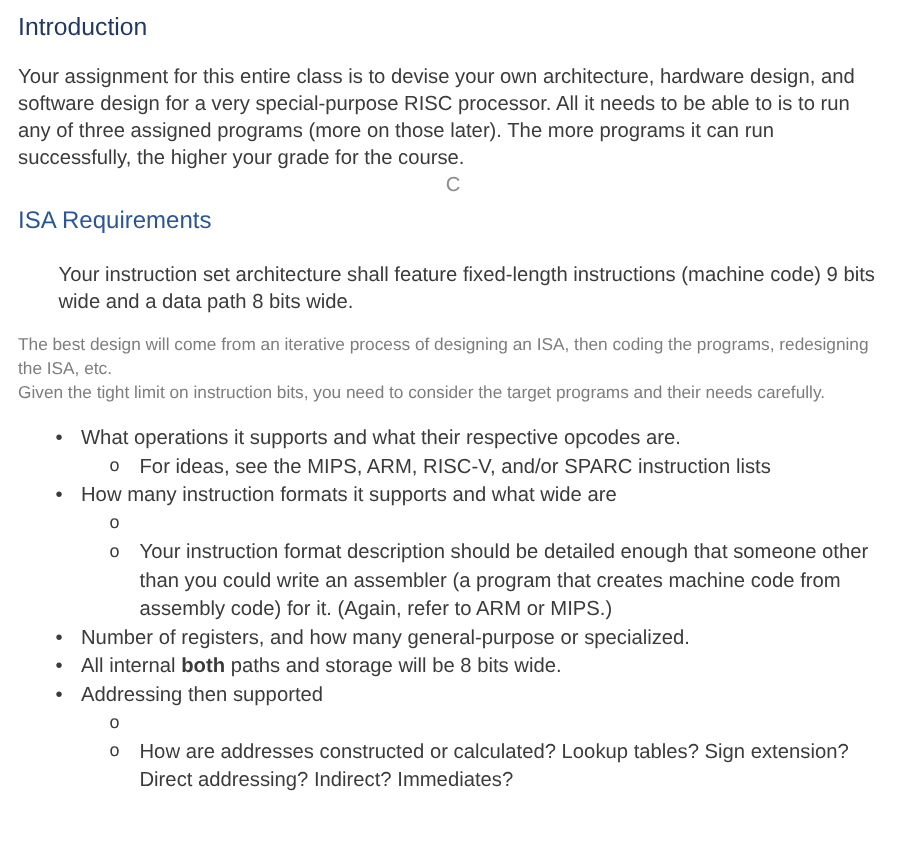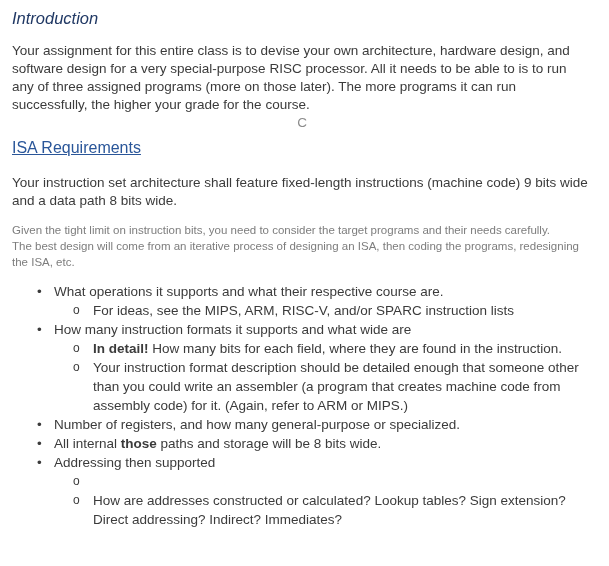--- a/index.html
+++ b/index.html
@@ -16,33 +16,31 @@
     line-height: 18px;
     color: var(--body-text, #3b3b3b);
   }
   .h1 {
     font-family: "Liberation Sans", sans-serif;
     font-size: 16.5px;
     font-weight: 400;
     color: var(--heading-introduction, #203864);
     line-height: 20px;
     margin: 2px 0 14px 0;
-    font-style: italic;
   }
   .h2 {
     font-family: "Liberation Sans", sans-serif;
     font-size: 16px;
     font-weight: 400;
     color: var(--heading-isa, #2a5699);
     line-height: 20px;
     margin: 0 0 16px 0;
-    text-decoration: underline;
   }
   .para { max-width: 580px; margin: 0; }
-  .para-isa { margin-bottom: 12px; }
+  .para-isa { margin-bottom: 12px; margin-left: 27px; }
   .stray-line {
     max-width: 580px;
     text-align: center;
     color: var(--stray-text, #8c8c8c);
     line-height: 18px;
     margin: 0 0 6px 0;
   }
   .note {
     font-size: 11.5px;
     line-height: 16px;
@@ -70,60 +68,59 @@
 
   <p class="para">Your assignment for this entire class is to devise your own architecture, hardware design, and software design for a very special-purpose RISC processor. All it needs to be able to is to run any of three assigned programs (more on those later). The more programs it can run successfully, the higher your grade for the course.</p>
 
   <div class="stray-line">C</div>
 
   <h2 class="h2">ISA Requirements</h2>
 
   <p class="para para-isa">Your instruction set architecture shall feature fixed-length instructions (machine code) 9 bits wide and a data path 8 bits wide.</p>
 
   <div class="note">
+    <div>The best design will come from an iterative process of designing an ISA, then coding the programs, redesigning the ISA, etc.</div>
     <div>Given the tight limit on instruction bits, you need to consider the target programs and their needs carefully.</div>
-    <div>The best design will come from an iterative process of designing an ISA, then coding the programs, redesigning the ISA, etc.</div>
   </div>
 
 
   <div class="list">
 
     <div class="li l1">
       <span class="marker">•</span>
-      <span class="txt"><span></span><b></b><span>What operations it supports and what their respective course are.</span></span>
+      <span class="txt"><span></span><b></b><span>What operations it supports and what their respective opcodes are.</span></span>
     </div>
 
     <div class="li l2">
       <span class="marker">o</span>
       <span class="txt"><span></span><b></b><span>For ideas, see the MIPS, ARM, RISC-V, and/or SPARC instruction lists</span></span>
     </div>
 
     <div class="li l1">
       <span class="marker">•</span>
       <span class="txt"><span></span><b></b><span>How many instruction formats it supports and what wide are</span></span>
     </div>
 
     <div class="li l2">
       <span class="marker">o</span>
-      <span class="txt"><span></span><b>In detail!</b><span> How many bits for each field, where they are found in the instruction.</span></span>
     </div>
 
     <div class="li l2">
       <span class="marker">o</span>
       <span class="txt"><span></span><b></b><span>Your instruction format description should be detailed enough that someone other than you could write an assembler (a program that creates machine code from assembly code) for it. (Again, refer to ARM or MIPS.)</span></span>
     </div>
 
     <div class="li l1">
       <span class="marker">•</span>
       <span class="txt"><span></span><b></b><span>Number of registers, and how many general-purpose or specialized.</span></span>
     </div>
 
     <div class="li l1">
       <span class="marker">•</span>
-      <span class="txt"><span>All internal </span><b>those</b><span> paths and storage will be 8 bits wide.</span></span>
+      <span class="txt"><span>All internal </span><b>both</b><span> paths and storage will be 8 bits wide.</span></span>
     </div>
 
     <div class="li l1">
       <span class="marker">•</span>
       <span class="txt"><span></span><b></b><span>Addressing then supported</span></span>
     </div>
 
     <div class="li l2">
       <span class="marker">o</span>
     </div>

